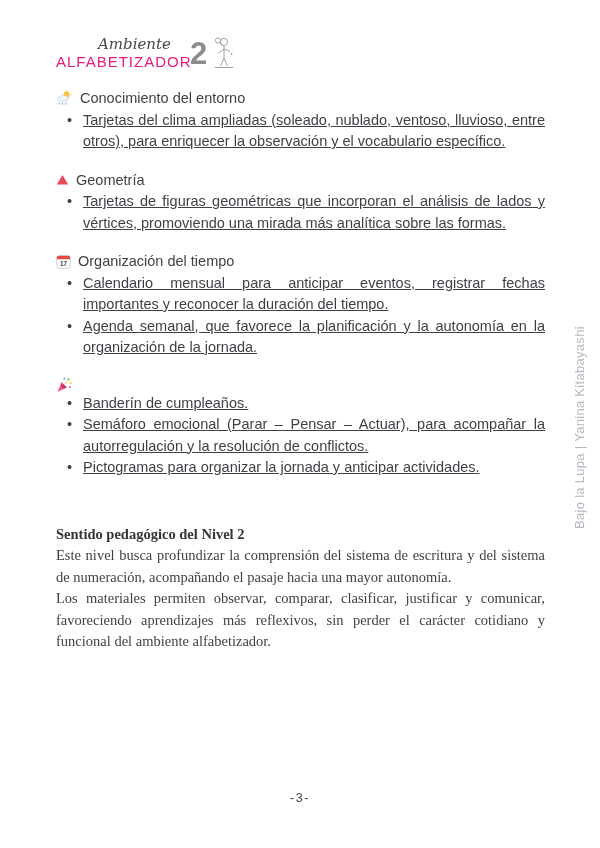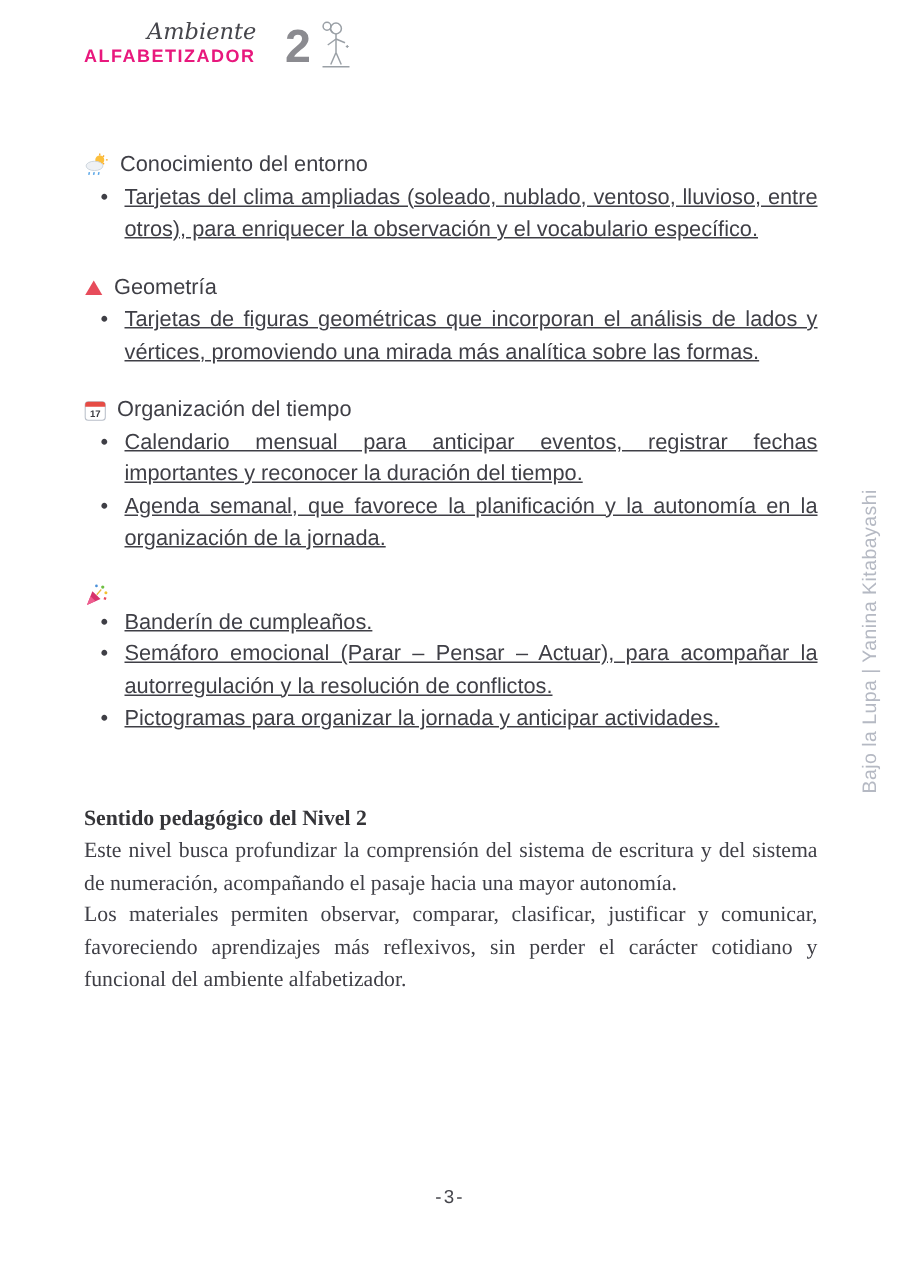--- a/index.html
+++ b/index.html
@@ -2,38 +2,38 @@
 <html><head>
 <meta charset="utf-8">
 <style>
   html,body { margin:0; padding:0; background:#ffffff; }
   .page {
     position:relative; width:600px; height:848px; background:#ffffff;
     font-family:"Liberation Sans", sans-serif; color:#3f3f46; overflow:hidden;
   }
 
   
-  .logo { position:absolute; left:56px; top:13px; width:150px; height:46px; }
+  .logo { position:absolute; left:56px; top:36px; width:150px; height:46px; }
   .logo-script {
     font-family:"DejaVu Serif", serif; font-style:italic;
     font-size:15px; color:#45454b; margin-left:42px; line-height:16px;
   }
   .logo-brand {
-    font-size:12px; font-weight:bold; color:#e8187d;
+    font-size:15px; font-weight:normal; color:#e8187d;
     letter-spacing:1px; margin-top:1px; white-space:nowrap;
   }
   .logo-number {
     position:absolute; left:134px; top:2px;
     font-size:31px; font-weight:bold; color:#8b8b90; line-height:31px;
   }
   .logo-figure { position:absolute; left:158px; top:0px; }
 
   
   .content {
-    position:absolute; left:56px; top:100px; width:489px;
+    position:absolute; left:56px; top:88px; width:489px;
     font-size:14.5px; line-height:21.5px; color:#3f3f46;
   }
   .section { margin:0 0 17px 0; }
   .section-header { display:flex; align-items:center; gap:7px; }
   .section-header .icn { flex:0 0 auto; display:inline-flex; }
   .bullets { margin:0; padding:0; list-style:none; }
   .bullets li { position:relative; padding-left:27px; text-align:justify;text-decoration:underline; }
   .bullets li::before {
     content:"\2022"; position:absolute; left:11px; top:0; color:#3f3f46;
   }

